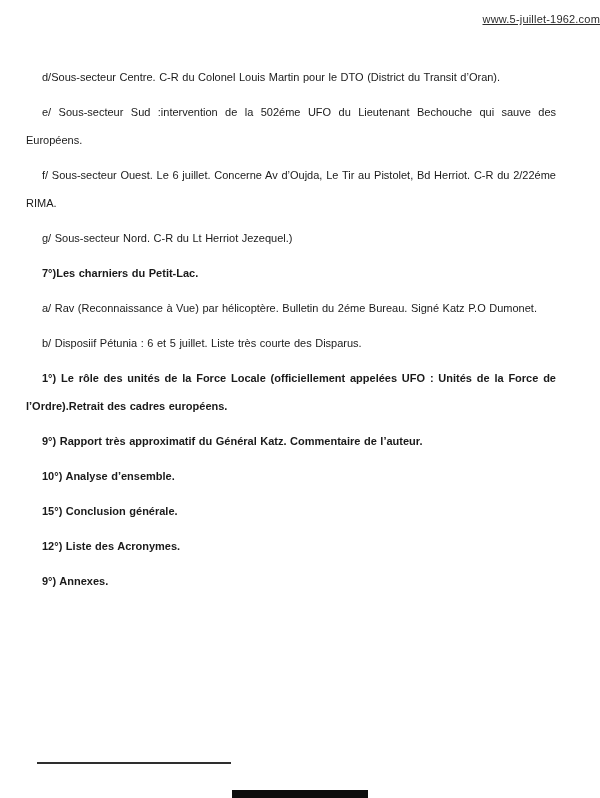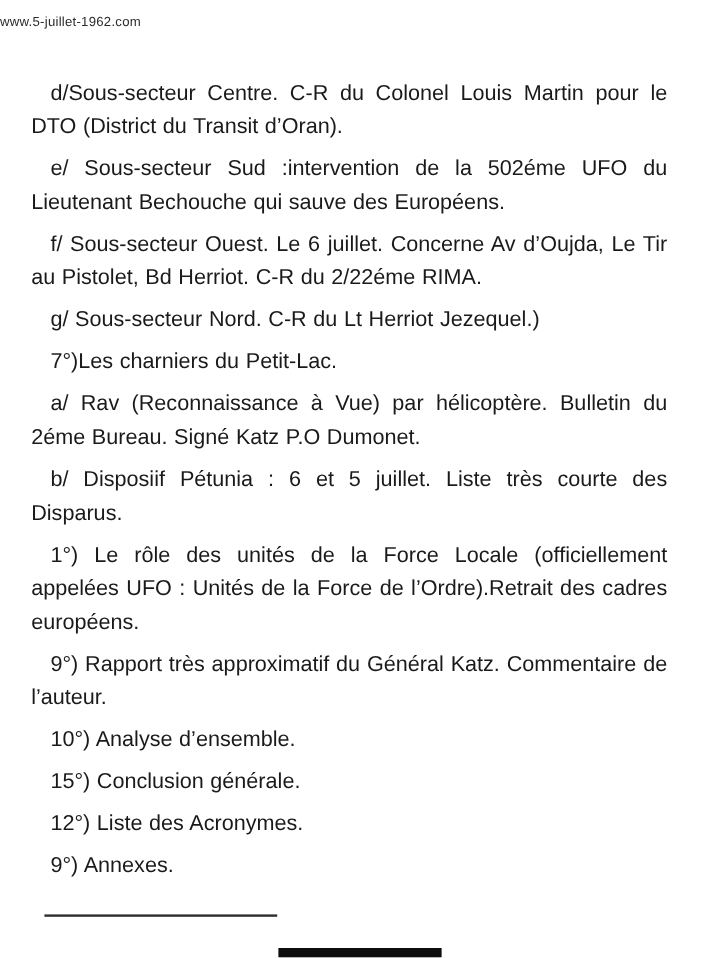--- a/index.html
+++ b/index.html
@@ -10,38 +10,39 @@
     width: 600px;
     height: 798px;
     background: #ffffff;
     position: relative;
     overflow: hidden;
     font-family: "Liberation Sans", sans-serif;
     color: #1a1a1a;
   }
   .site-header {
     padding-top: 13px;
-    text-align: left;
+    text-align: right;
     font-size: 11px;
     color: #2b2b2b;
     letter-spacing: 0.2px;
+    text-decoration: underline;
   }
   .content {
     padding: 38px 28px 0 26px;
   }
   .content p {
     margin: 0 16px 7px 0;
-    font-size: 18px;
+    font-size: 11px;
     line-height: 28px;
     text-align: justify;
     text-indent: 16px;
     word-spacing: 0.5px;
   }
   .content p.bold {
-    font-weight: normal;
+    font-weight: bold;
   }
   .footnote-rule {
     position: absolute;
     left: 37px;
     top: 762px;
     width: 194px;
     height: 0;
     border-top: 2px solid #2e2e2e;
   }
   .page-gap-bar {

